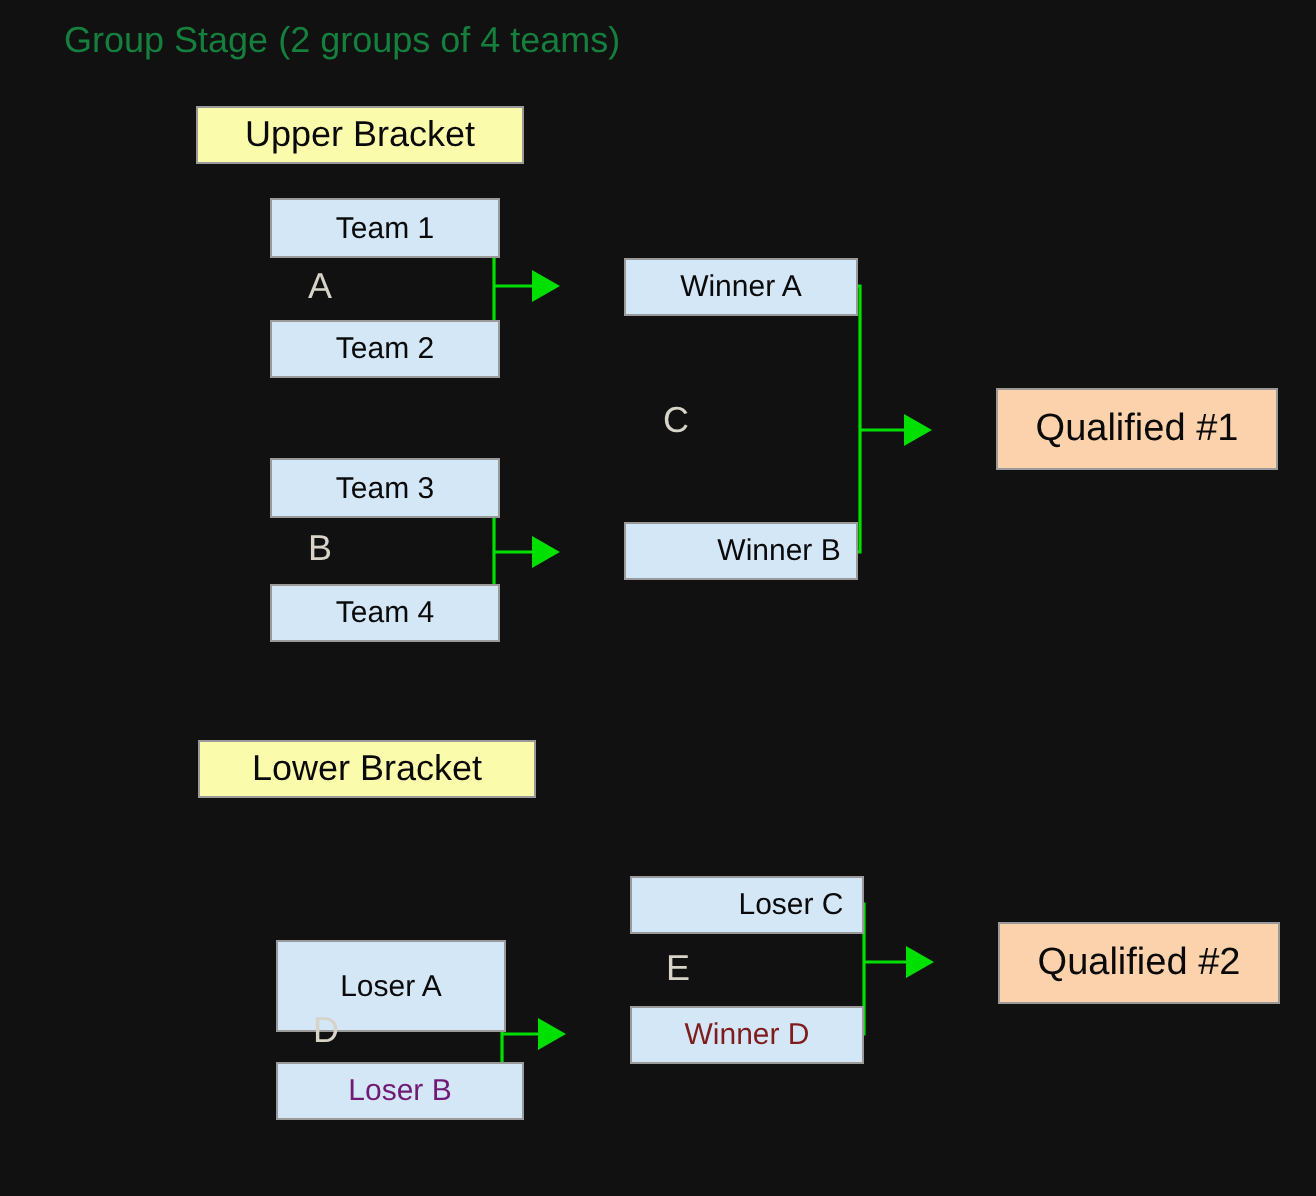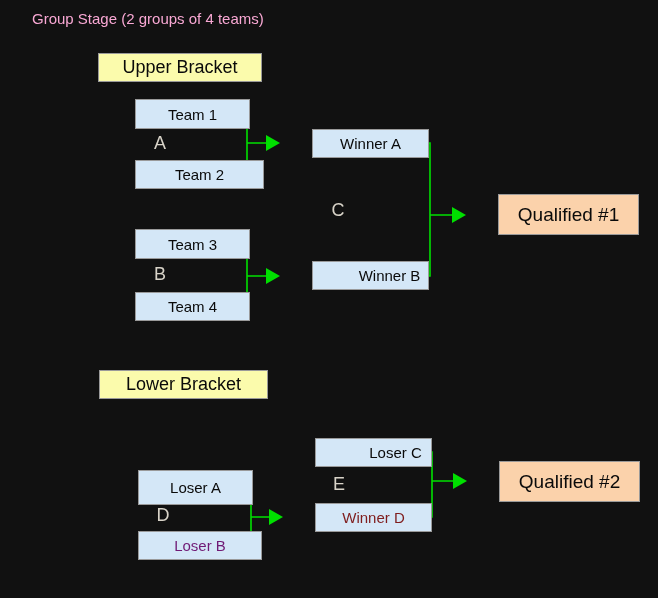--- a/index.html
+++ b/index.html
@@ -52,22 +52,22 @@
     justify-content: center;
     background: #fbfbac;
     border: 1px solid #9a9a9a;
     color: #0a0a0a;
     font-size: 18px;
     white-space: nowrap;
     z-index: 2;
   }
   .diagram-title {
     position: absolute;
-    color: #f9a8d4;
-    font-size: 15px;
+    color: #15803d;
+    font-size: 18px;
     white-space: nowrap;
     z-index: 2;
   }
   .match-label {
     position: absolute;
     color: #d8d3c8;
     font-size: 18px;
     text-align: center;
     white-space: nowrap;
     z-index: 2;
@@ -100,27 +100,27 @@
       <g>
         <path d="M400 452 L432 452 L432 517 L400 517 M432 481 L455 481" fill="none" stroke="#00e000" stroke-width="1.6"></path>
         <polygon points="453,473 467,481 453,489" fill="#00e000"></polygon>
       </g>
     </svg>
 
   <div id="nodes-layer">
       <div class="band" style="left: 98px; top: 53px; width: 164px; height: 29px; background: rgb(251, 251, 172); border-color: rgb(154, 154, 154);">Upper Bracket</div>
       <div class="band" style="left: 99px; top: 370px; width: 169px; height: 29px; background: rgb(251, 251, 172); border-color: rgb(154, 154, 154);">Lower Bracket</div>
       <div class="node node-team" style="left: 103px; top: 99px; width: 115px; height: 30px; background: rgb(212, 231, 247); border-color: rgb(154, 154, 154); color: rgb(10, 10, 10);">Team 1</div>
-      <div class="node node-team" style="left: 103px; top: 160px; width: 129px; height: 29px; background: rgb(212, 231, 247); border-color: rgb(154, 154, 154); color: rgb(10, 10, 10);">Team 2</div>
+      <div class="node node-team" style="left: 103px; top: 160px; width: 115px; height: 29px; background: rgb(212, 231, 247); border-color: rgb(154, 154, 154); color: rgb(10, 10, 10);">Team 2</div>
       <div class="node node-team" style="left: 103px; top: 229px; width: 115px; height: 30px; background: rgb(212, 231, 247); border-color: rgb(154, 154, 154); color: rgb(10, 10, 10);">Team 3</div>
       <div class="node node-team" style="left: 103px; top: 292px; width: 115px; height: 29px; background: rgb(212, 231, 247); border-color: rgb(154, 154, 154); color: rgb(10, 10, 10);">Team 4</div>
       <div class="node node-team" style="left: 280px; top: 129px; width: 117px; height: 29px; background: rgb(212, 231, 247); border-color: rgb(154, 154, 154); color: rgb(10, 10, 10);">Winner A</div>
       <div class="node node-team" style="left: 280px; top: 261px; width: 117px; height: 29px; background: rgb(212, 231, 247); border-color: rgb(154, 154, 154); color: rgb(10, 10, 10); padding-left: 38px;">Winner B</div>
       <div class="node node-qualified" style="left: 466px; top: 194px; width: 141px; height: 41px; background: rgb(251, 210, 171); border-color: rgb(154, 154, 154); color: rgb(10, 10, 10);">Qualified #1</div>
-      <div class="node node-team" style="left: 106px; top: 470px; width: 115px; height: 35px; background: rgb(212, 231, 247); border-color: rgb(154, 154, 154); color: rgb(10, 10, 10);">Loser A</div>
+      <div class="node node-team" style="left: 106px; top: 470px; width: 115px; height: 46px; background: rgb(212, 231, 247); border-color: rgb(154, 154, 154); color: rgb(10, 10, 10);">Loser A</div>
       <div class="node node-team" style="left: 106px; top: 531px; width: 124px; height: 29px; background: rgb(212, 231, 247); border-color: rgb(154, 154, 154); color: #701a75;">Loser B</div>
       <div class="node node-team" style="left: 283px; top: 438px; width: 117px; height: 29px; background: rgb(212, 231, 247); border-color: rgb(154, 154, 154); color: rgb(10, 10, 10); padding-left: 44px;">Loser C</div>
       <div class="node node-team" style="left: 283px; top: 503px; width: 117px; height: 29px; background: rgb(212, 231, 247); border-color: rgb(154, 154, 154); color: #7f1d1d;">Winner D</div>
       <div class="node node-qualified" style="left: 467px; top: 461px; width: 141px; height: 41px; background: rgb(251, 210, 171); border-color: rgb(154, 154, 154); color: rgb(10, 10, 10);">Qualified #2</div>
       <div class="match-label" style="left: 140px; top: 133px; width: 40px; color: rgb(216, 211, 200);">A</div>
       <div class="match-label" style="left: 140px; top: 264px; width: 40px; color: rgb(216, 211, 200);">B</div>
       <div class="match-label" style="left: 318px; top: 200px; width: 40px; color: rgb(216, 211, 200);">C</div>
       <div class="match-label" style="left: 143px; top: 505px; width: 40px; color: rgb(216, 211, 200);">D</div>
       <div class="match-label" style="left: 319px; top: 474px; width: 40px; color: rgb(216, 211, 200);">E</div>
     </div>

